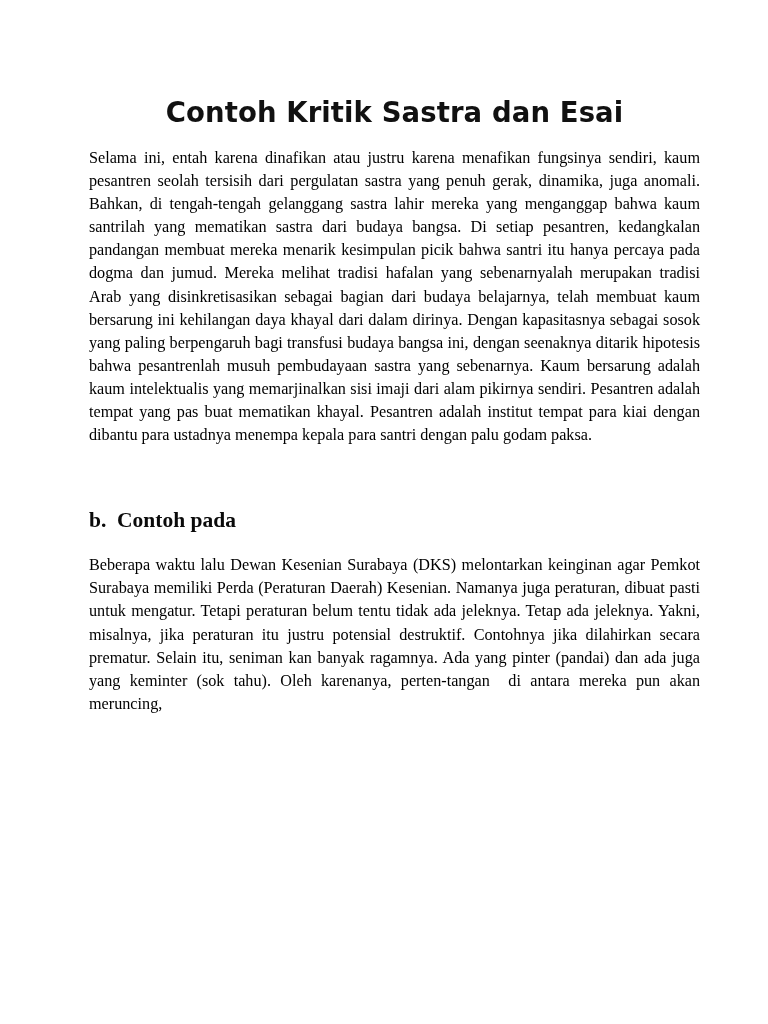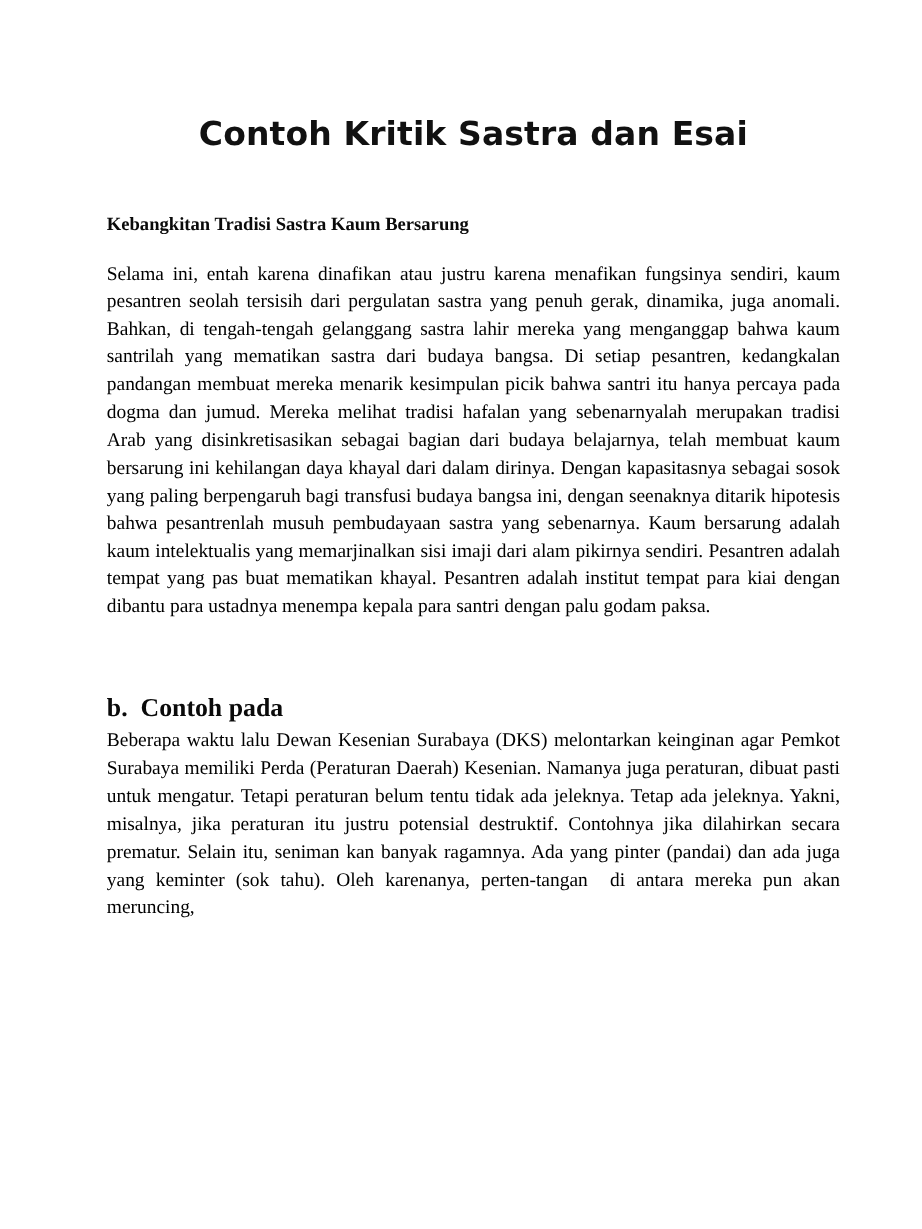--- a/index.html
+++ b/index.html
@@ -63,32 +63,31 @@
     font-size: 16.2px;
     line-height: 23.1px;
     text-align: justify;
     text-justify: inter-word;
     margin: 0;
     margin-top: 19px;
     color: #000000;
     white-space: pre-wrap;
   }
   .body-par.clipped {
-    margin-top: 3px;
+    margin-top: 21px;
   }
 </style>
 </head>
 <body>
 
 <div class="page">
 
   <h1 class="doc-title">Contoh Kritik Sastra dan Esai</h1>
 
 
-  <h3 class="sub-heading">Kebangkitan Tradisi Sastra Kaum Bersarung</h3>
 
   <p class="body-par">Selama ini, entah karena dinafikan atau justru karena menafikan fungsinya sendiri, kaum pesantren seolah tersisih dari pergulatan sastra yang penuh gerak, dinamika, juga anomali. Bahkan, di tengah-tengah gelanggang sastra lahir mereka yang menganggap bahwa kaum santrilah yang mematikan sastra dari budaya bangsa. Di setiap pesantren, kedangkalan pandangan membuat mereka menarik kesimpulan picik bahwa santri itu hanya percaya pada dogma dan jumud. Mereka melihat tradisi hafalan yang sebenarnyalah merupakan tradisi Arab yang disinkretisasikan sebagai bagian dari budaya belajarnya, telah membuat kaum bersarung ini kehilangan daya khayal dari dalam dirinya. Dengan kapasitasnya sebagai sosok yang paling berpengaruh bagi transfusi budaya bangsa ini, dengan seenaknya ditarik hipotesis bahwa pesantrenlah musuh pembudayaan sastra yang sebenarnya. Kaum bersarung adalah kaum intelektualis yang memarjinalkan sisi imaji dari alam pikirnya sendiri. Pesantren adalah tempat yang pas buat mematikan khayal. Pesantren adalah institut tempat para kiai dengan dibantu para ustadnya menempa kepala para santri dengan palu godam paksa.</p>
 
   <h2 class="section-heading second">b.  Contoh pada</h2>
 
 
   <p class="body-par clipped">Beberapa waktu lalu Dewan Kesenian Surabaya (DKS) melontarkan keinginan agar Pemkot Surabaya memiliki Perda (Peraturan Daerah) Kesenian. Namanya juga peraturan, dibuat pasti untuk mengatur. Tetapi peraturan belum tentu tidak ada jeleknya. Tetap ada jeleknya. Yakni, misalnya, jika peraturan itu justru potensial destruktif. Contohnya jika dilahirkan secara prematur. Selain itu, seniman kan banyak ragamnya. Ada yang pinter (pandai) dan ada juga yang keminter (sok tahu). Oleh karenanya, perten-tangan  di antara mereka pun akan meruncing,</p>
 
 </div>
 

